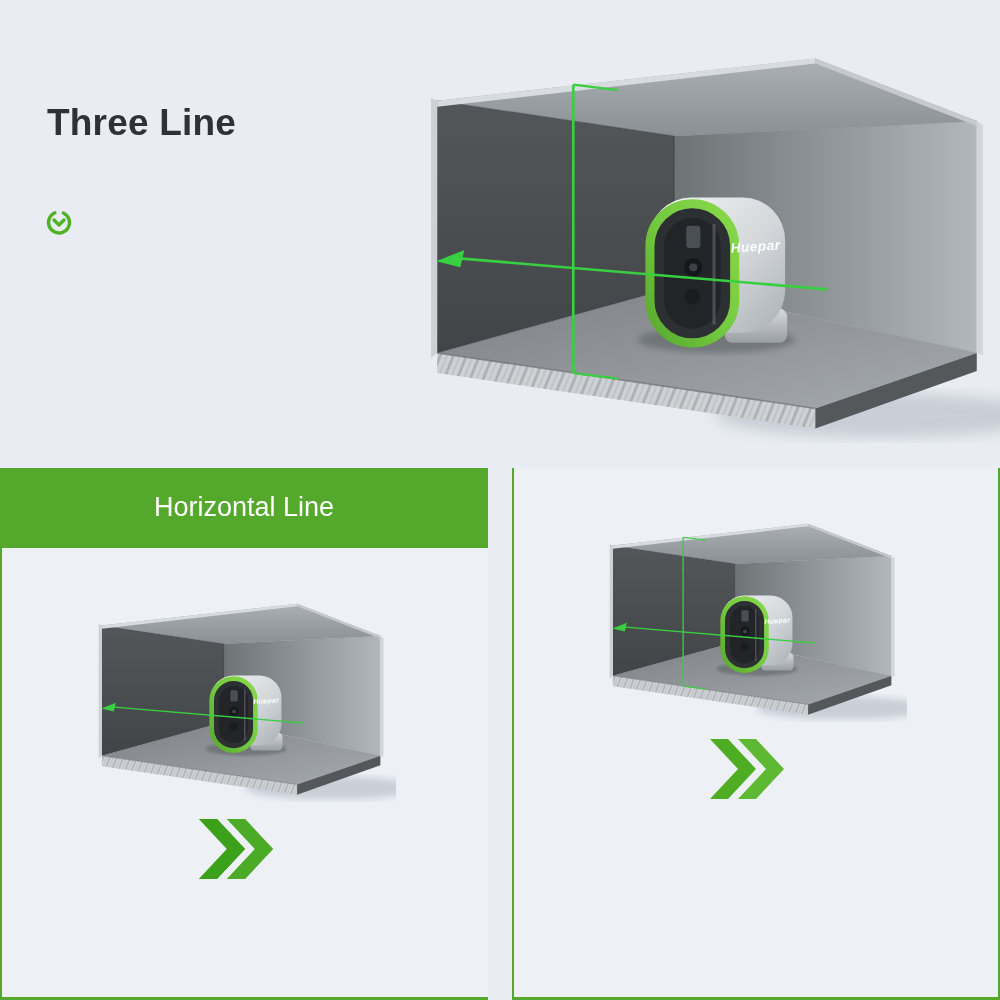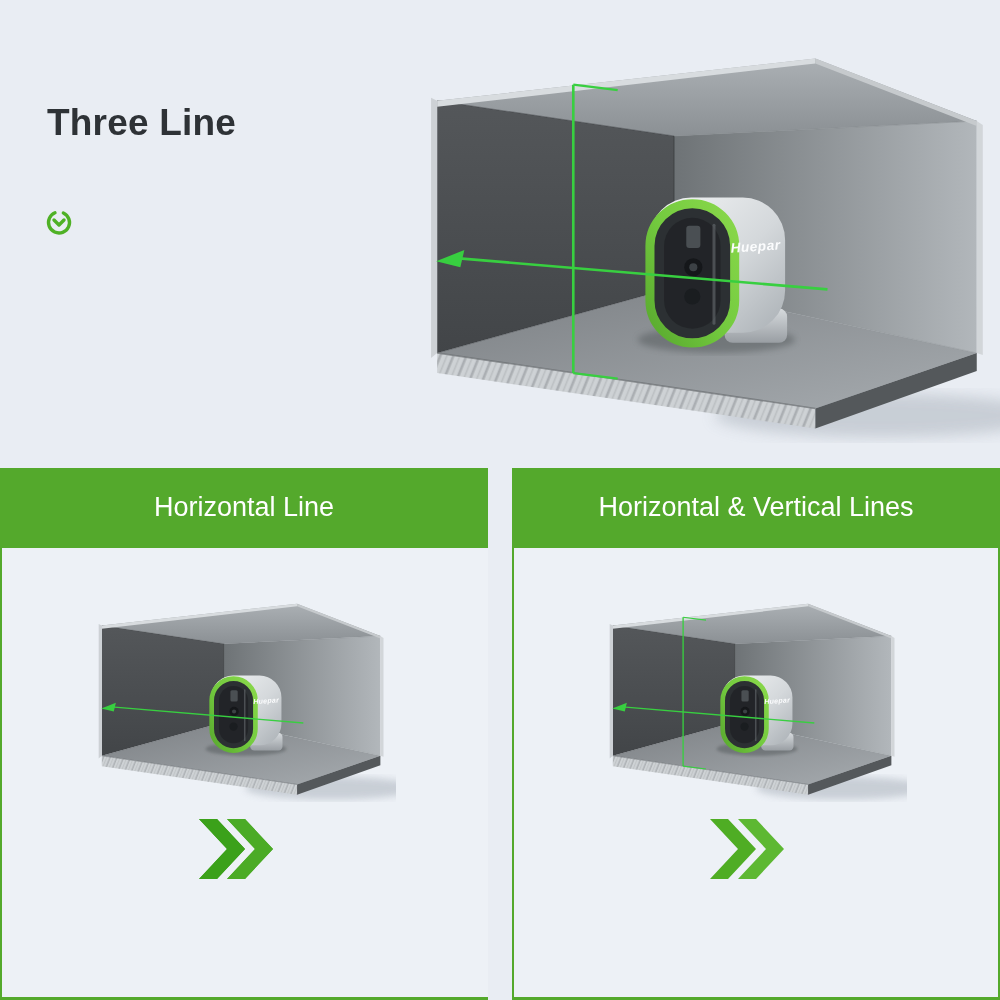--- a/index.html
+++ b/index.html
@@ -180,21 +180,20 @@
         <svg class="chevrons" viewBox="0 0 92 60">
           <use href="#chevsym"></use>
           <polygon class="chev-back" points="28,0 46,0 74,30 46,60 28,60 56,30" fill="#4bab26"></polygon>
           <polygon class="chev-front" points="0,0 18,0 46,30 18,60 0,60 28,30" fill="#3ba11a"></polygon>
         </svg>
       </div>
     </div>
 
 
     <div class="panel">
-      <div class="panel-header" style="background: rgb(84, 169, 44);">Horizontal &amp; Vertical Lines</div>
       <div class="panel-body">
         <svg class="room room-small" viewBox="0 0 580 400" style="--laser-h: 1; --laser-v: 1;">
           <use href="#roomsym"></use>
         </svg>
         <svg class="chevrons" viewBox="0 0 92 60">
           <polygon class="chev-back" points="28,0 46,0 74,30 46,60 28,60 56,30" fill="#5db832"></polygon>
           <polygon class="chev-front" points="0,0 18,0 46,30 18,60 0,60 28,30" fill="#4fad24"></polygon>
         </svg>
       </div>
     </div>

